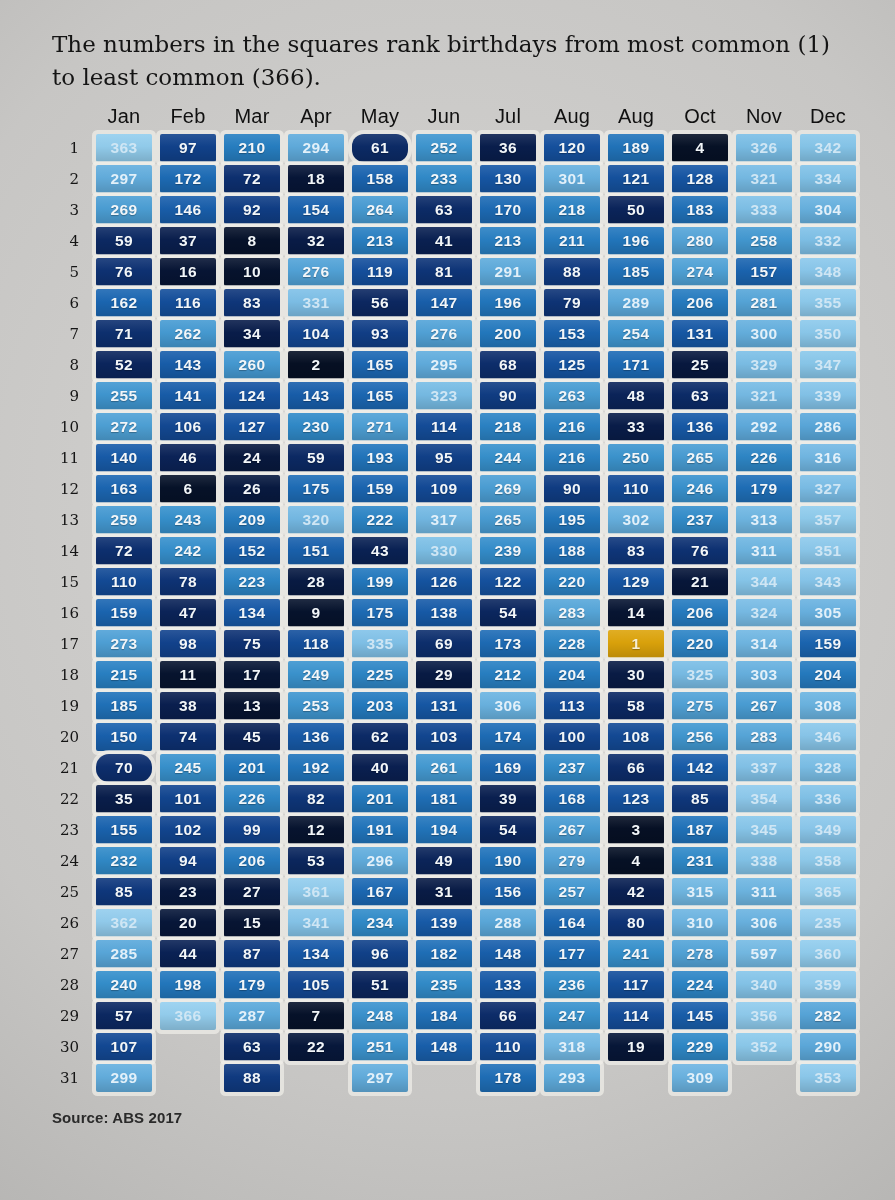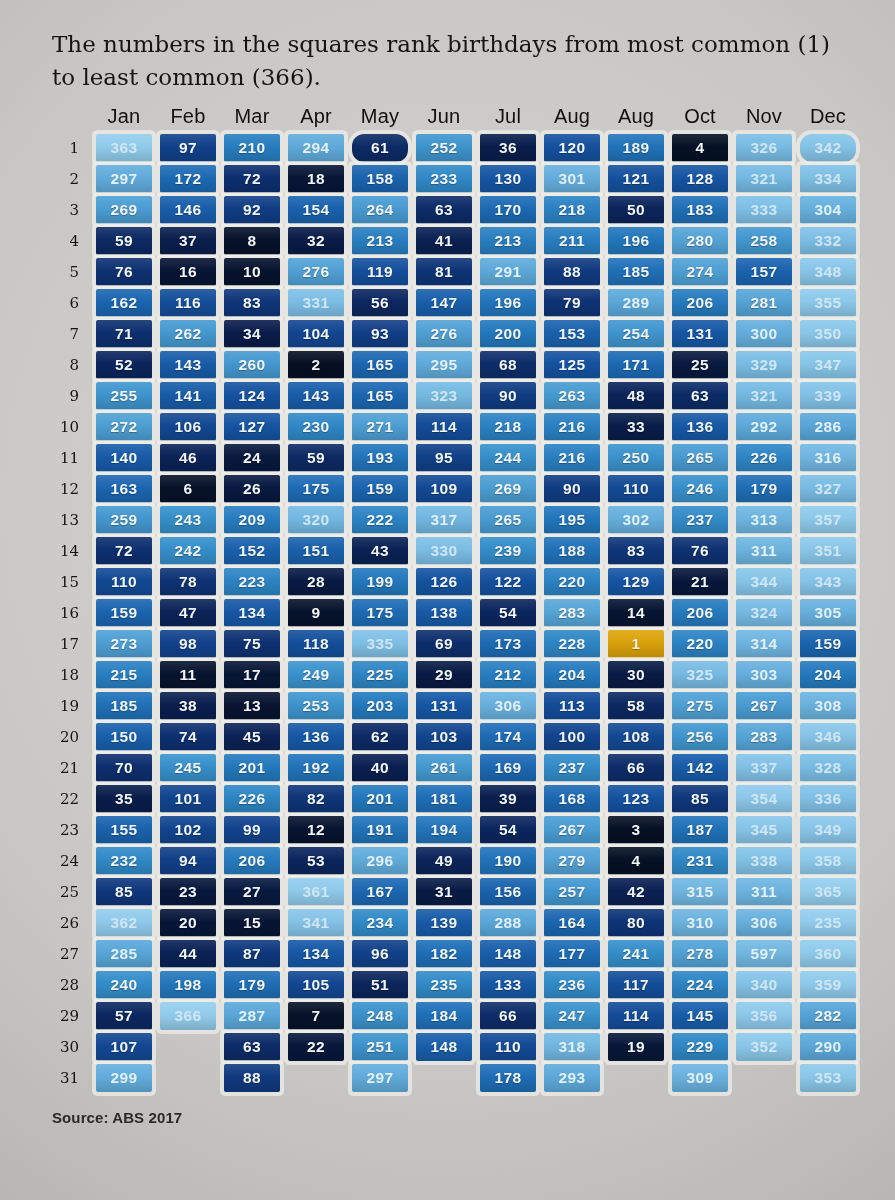--- a/index.html
+++ b/index.html
@@ -72,21 +72,21 @@
       <div class="cell" style="background-color: rgb(17, 66, 140); color: rgb(242, 246, 249);">97</div>
       <div class="cell" style="background-color: rgb(39, 127, 194); color: rgb(242, 246, 249);">210</div>
       <div class="cell light" style="background-color: rgb(96, 172, 221); color: rgb(226, 240, 249);">294</div>
       <div class="cell" style="background-color: rgb(12, 43, 103); color: rgb(242, 246, 249); border-radius: 12px;">61</div>
       <div class="cell" style="background-color: rgb(62, 150, 208); color: rgb(242, 246, 249);">252</div>
       <div class="cell" style="background-color: rgb(9, 30, 77); color: rgb(242, 246, 249);">36</div>
       <div class="cell" style="background-color: rgb(21, 81, 159); color: rgb(242, 246, 249);">120</div>
       <div class="cell" style="background-color: rgb(33, 116, 187); color: rgb(242, 246, 249);">189</div>
       <div class="cell" style="background-color: rgb(6, 17, 38); color: rgb(242, 246, 249);">4</div>
       <div class="cell light" style="background-color: rgb(122, 190, 230); color: rgb(207, 230, 244);">326</div>
-      <div class="cell light" style="background-color: rgb(134, 198, 234); color: rgb(207, 230, 244); border-radius: 12px;">342</div>
+      <div class="cell light" style="background-color: rgb(134, 198, 234); color: rgb(207, 230, 244);">342</div>
       <div class="day-label">2</div>
       <div class="cell light" style="background-color: rgb(99, 174, 222); color: rgb(226, 240, 249);">297</div>
       <div class="cell" style="background-color: rgb(29, 108, 182); color: rgb(242, 246, 249);">172</div>
       <div class="cell" style="background-color: rgb(13, 48, 113); color: rgb(242, 246, 249);">72</div>
       <div class="cell" style="background-color: rgb(7, 22, 56); color: rgb(242, 246, 249);">18</div>
       <div class="cell" style="background-color: rgb(27, 101, 177); color: rgb(242, 246, 249);">158</div>
       <div class="cell" style="background-color: rgb(49, 139, 202); color: rgb(242, 246, 249);">233</div>
       <div class="cell" style="background-color: rgb(22, 87, 166); color: rgb(242, 246, 249);">130</div>
       <div class="cell light" style="background-color: rgb(102, 176, 223); color: rgb(226, 240, 249);">301</div>
       <div class="cell" style="background-color: rgb(21, 82, 159); color: rgb(242, 246, 249);">121</div>
@@ -321,21 +321,21 @@
       <div class="cell" style="background-color: rgb(23, 90, 168); color: rgb(242, 246, 249);">136</div>
       <div class="cell" style="background-color: rgb(12, 43, 104); color: rgb(242, 246, 249);">62</div>
       <div class="cell" style="background-color: rgb(18, 71, 146); color: rgb(242, 246, 249);">103</div>
       <div class="cell" style="background-color: rgb(30, 109, 183); color: rgb(242, 246, 249);">174</div>
       <div class="cell" style="background-color: rgb(18, 69, 144); color: rgb(242, 246, 249);">100</div>
       <div class="cell" style="background-color: rgb(19, 74, 150); color: rgb(242, 246, 249);">108</div>
       <div class="cell" style="background-color: rgb(65, 152, 209); color: rgb(242, 246, 249);">256</div>
       <div class="cell" style="background-color: rgb(87, 167, 218); color: rgb(242, 246, 249);">283</div>
       <div class="cell light" style="background-color: rgb(137, 199, 235); color: rgb(207, 230, 244);">346</div>
       <div class="day-label">21</div>
-      <div class="cell" style="background-color: rgb(13, 47, 111); color: rgb(242, 246, 249);">70</div>
+      <div class="cell" style="background-color: rgb(13, 47, 111); color: rgb(242, 246, 249); border-radius: 13px;">70</div>
       <div class="cell" style="background-color: rgb(56, 146, 206); color: rgb(242, 246, 249);">245</div>
       <div class="cell" style="background-color: rgb(35, 122, 191); color: rgb(242, 246, 249);">201</div>
       <div class="cell" style="background-color: rgb(33, 117, 188); color: rgb(242, 246, 249);">192</div>
       <div class="cell" style="background-color: rgb(10, 32, 82); color: rgb(242, 246, 249);">40</div>
       <div class="cell" style="background-color: rgb(69, 155, 211); color: rgb(242, 246, 249);">261</div>
       <div class="cell" style="background-color: rgb(29, 106, 181); color: rgb(242, 246, 249);">169</div>
       <div class="cell" style="background-color: rgb(51, 141, 203); color: rgb(242, 246, 249);">237</div>
       <div class="cell" style="background-color: rgb(13, 45, 107); color: rgb(242, 246, 249);">66</div>
       <div class="cell" style="background-color: rgb(24, 93, 171); color: rgb(242, 246, 249);">142</div>
       <div class="cell light" style="background-color: rgb(131, 195, 233); color: rgb(207, 230, 244);">337</div>

